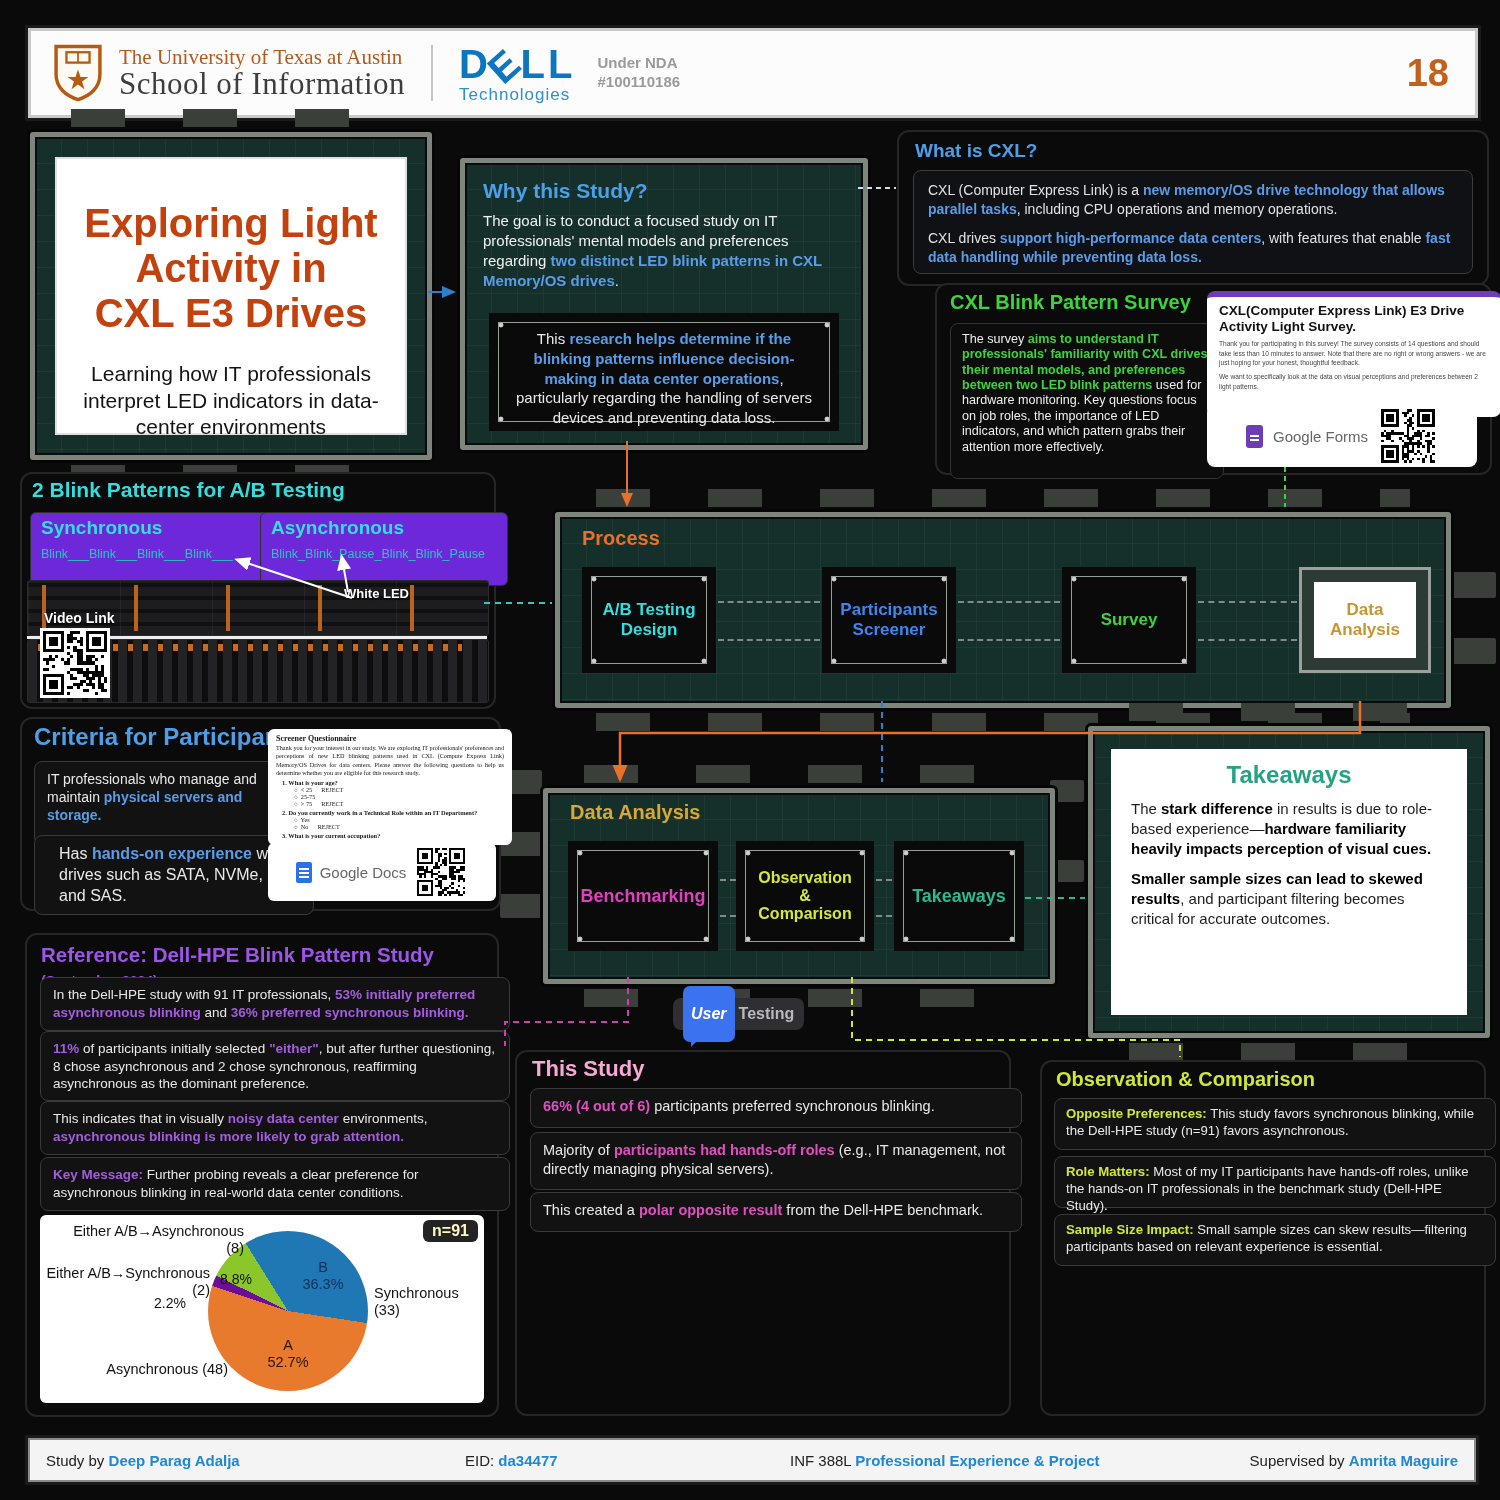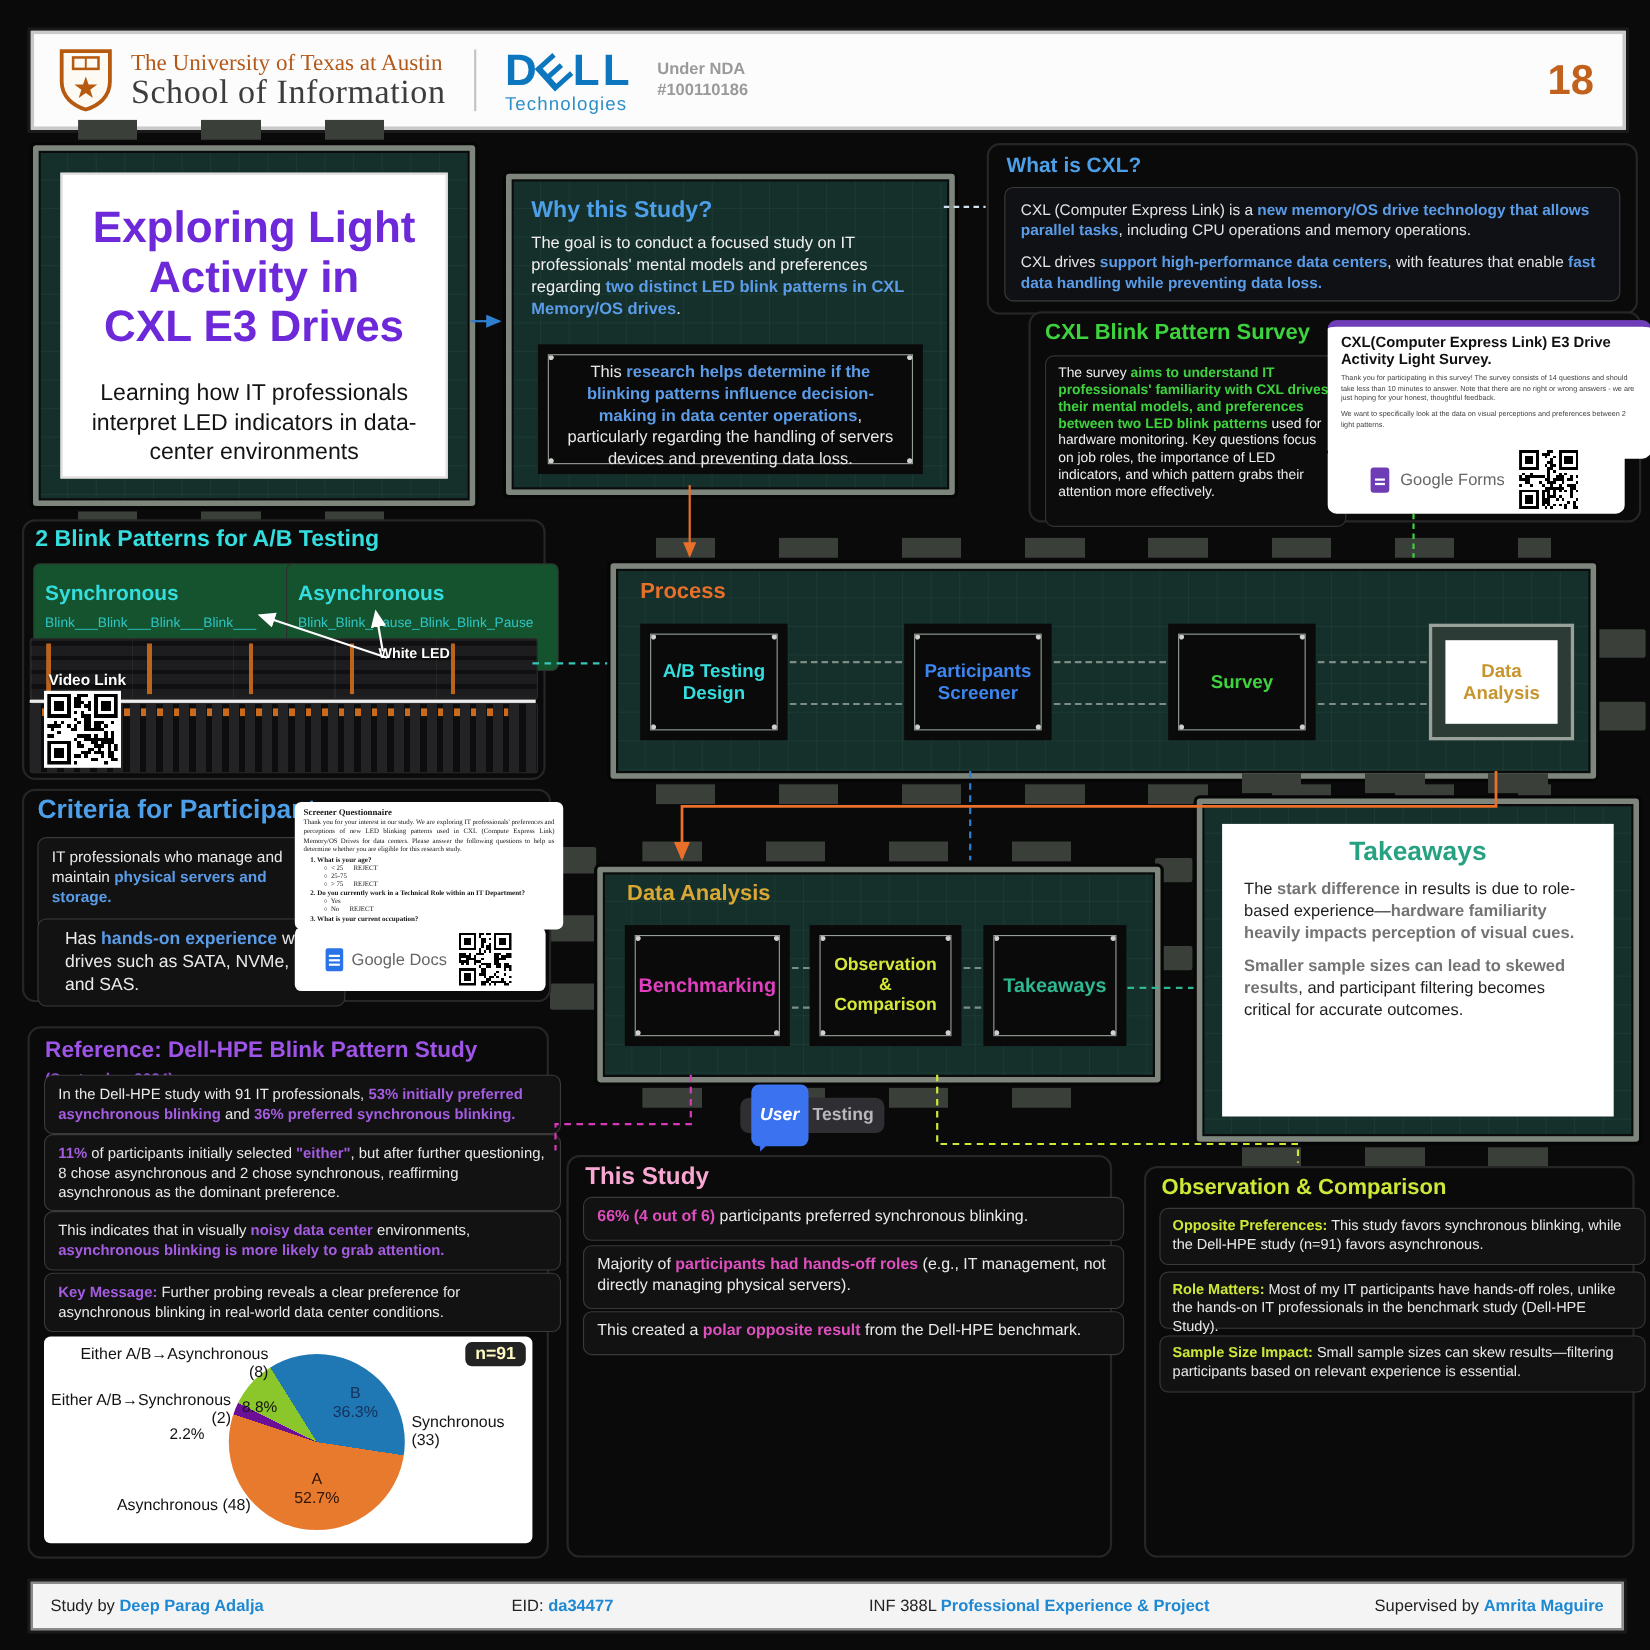--- a/index.html
+++ b/index.html
@@ -22,40 +22,40 @@
   .innerframe{position:absolute;inset:9px;border:1px solid #97a097;pointer-events:none;
         background-image:radial-gradient(circle,#cfcfcf 2px,transparent 2.8px),radial-gradient(circle,#cfcfcf 2px,transparent 2.8px),radial-gradient(circle,#cfcfcf 2px,transparent 2.8px),radial-gradient(circle,#cfcfcf 2px,transparent 2.8px);
         background-position:-1px -1px,calc(100% + 1px) -1px,-1px calc(100% + 1px),calc(100% + 1px) calc(100% + 1px);
         background-size:6px 6px;background-repeat:no-repeat;}
   .rich{white-space:normal;}
   .c-blue{color:#5b9ce8;font-weight:700;}
   .c-green{color:#3ed33e;font-weight:700;}
   .c-purple{color:#a45ce0;font-weight:700;}
   .c-magenta{color:#e04fc0;font-weight:700;}
   .c-yellow{color:#cfe838;font-weight:700;}
-  .c-tealw{color:#737373;font-weight:700;}
+  .c-tealw{color:#000000;font-weight:700;}
   .c-link{color:#1e88d2;font-weight:700;}
   
   #header{left:28px;top:28px;width:1444px;height:84px;background:#fcfcfc;border:3px solid #c9c9c9;
           box-shadow:0 0 0 3px #1a1a1a;display:flex;align-items:center;}
   #ut-logo{margin-left:20px;width:54px;height:60px;flex:0 0 auto;}
   #univ{margin-left:14px;font-family:"Liberation Serif",serif;line-height:1.05;}
   #univ .l1{font-size:21px;color:#b35a1b;}
   #univ .l2{font-size:31px;color:#3d3d3d;letter-spacing:.5px;}
   #hdr-div{width:2px;height:56px;background:#c4c4c4;margin:0 26px;}
   #dell{line-height:1;}
   #dell .word{font-size:40px;font-weight:800;color:#0c76bf;letter-spacing:3px;}
   #dell .dell-e{display:inline-block;transform:rotate(-42deg);transform-origin:55% 55%;}
   #dell .sub{font-size:17px;color:#2f8fc9;letter-spacing:1px;margin-top:2px;}
   #nda{margin-left:22px;color:#9a9a9a;font-size:15px;font-weight:700;line-height:1.25;}
   #pageno{margin-left:auto;margin-right:26px;font-size:38px;font-weight:800;color:#c2611c;}
   
   #title-chip{left:30px;top:132px;width:392px;height:318px;}
   #title-card{inset:20px;position:absolute;background:#fff;border:2px solid #e0e0e0;text-align:center;}
-  #title-card .t{margin-top:26px;font-size:40px;line-height:1.12;font-weight:800;color:#6d28d9;}
+  #title-card .t{margin-top:42px;font-size:40px;line-height:1.12;font-weight:800;color:#c2410c;}
   #title-card .s{margin:26px 26px 0;font-size:21px;line-height:1.25;color:#141414;}
   
   #why-chip{left:460px;top:158px;width:398px;height:282px;padding:0;}
   #why-chip h2{margin:16px 18px 8px;font-size:21px;color:#4d9fe8;}
   #why-chip .body{margin:0 18px;font-size:15px;line-height:1.34;color:#f0f0f0;}
   #why-callout{position:absolute;left:24px;right:24px;bottom:14px;height:118px;background:#0a0a0a;}
   #why-callout .inner{position:absolute;inset:0;padding:16px 20px;font-size:15px;line-height:1.32;text-align:center;color:#e8e8e8;}
   
   #cxl-panel{left:897px;top:130px;width:588px;height:152px;}
   #cxl-panel h2{position:absolute;left:16px;top:8px;margin:0;font-size:19px;color:#4d9fe8;}
@@ -69,21 +69,21 @@
   #survey-card1 .t{font-size:13.5px;font-weight:800;line-height:1.2;color:#111;}
   #survey-card1 .p{font-size:6.6px;line-height:1.45;color:#444;margin-top:4px;}
   #survey-card2{left:270px;top:120px;width:270px;height:62px;border-radius:8px;display:flex;align-items:center;justify-content:center;gap:10px;}
   .gf-icon{width:17px;height:23px;background:#6e3cb5;border-radius:3px;position:relative;flex:0 0 auto;}
   .gf-icon::before{content:"";position:absolute;left:4px;top:10px;width:9px;height:2px;background:#fff;box-shadow:0 4px 0 #fff;}
   .gsuite-label{font-size:15px;color:#666;font-weight:400;}
   .qr{background:#fff;padding:3px;flex:0 0 auto;}
   
   #blink-panel{left:20px;top:472px;width:472px;height:233px;}
   #blink-panel h2{position:absolute;left:10px;top:4px;margin:0;font-size:21px;color:#35dede;}
-  .blink-card{position:absolute;top:38px;height:64px;background:#14532d;border:1px solid #2e2e2e;border-radius:6px;padding:16px 10px;}
+  .blink-card{position:absolute;top:38px;height:64px;background:#6d28d9;border:1px solid #2e2e2e;border-radius:6px;padding:4px 10px;}
   #blink-sync{left:8px;width:222px;} #blink-async{left:238px;width:226px;}
   .blink-card .lbl{font-size:19px;font-weight:800;color:#35dede;}
   .blink-card .pat{margin-top:8px;font-size:12.5px;color:#2fc4c4;}
   #strip1{position:absolute;left:5px;top:106px;width:460px;height:54px;border-radius:3px;border:1px solid #2c2c2e;
      background:repeating-linear-gradient(90deg,rgba(255,255,255,.05) 0 1px,transparent 1px 92px),
                 repeating-linear-gradient(0deg,#1d1d1f 0 9px,#101012 9px 13px);}
   #strip1 .leds{position:absolute;top:4px;bottom:4px;left:14px;right:30px;
      background:repeating-linear-gradient(90deg,#c96a1e 0 4px,transparent 4px 92px);opacity:.92;}
   #strip-div{position:absolute;left:5px;top:162px;width:460px;height:3px;background:#ededed;}
   #strip2{position:absolute;left:5px;top:165px;width:460px;height:62px;border-radius:3px;border:1px solid #2c2c2e;

